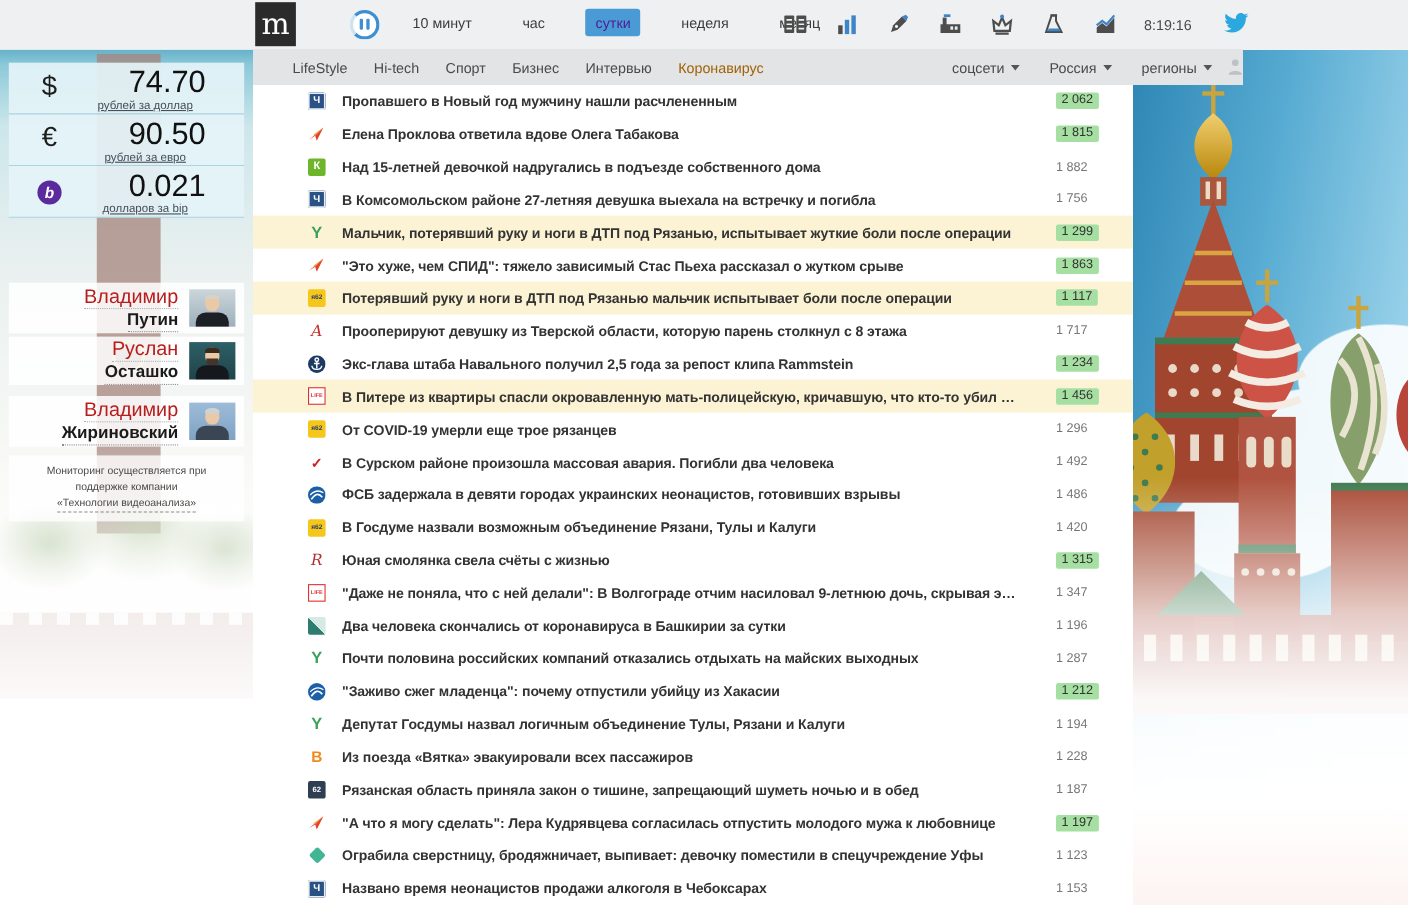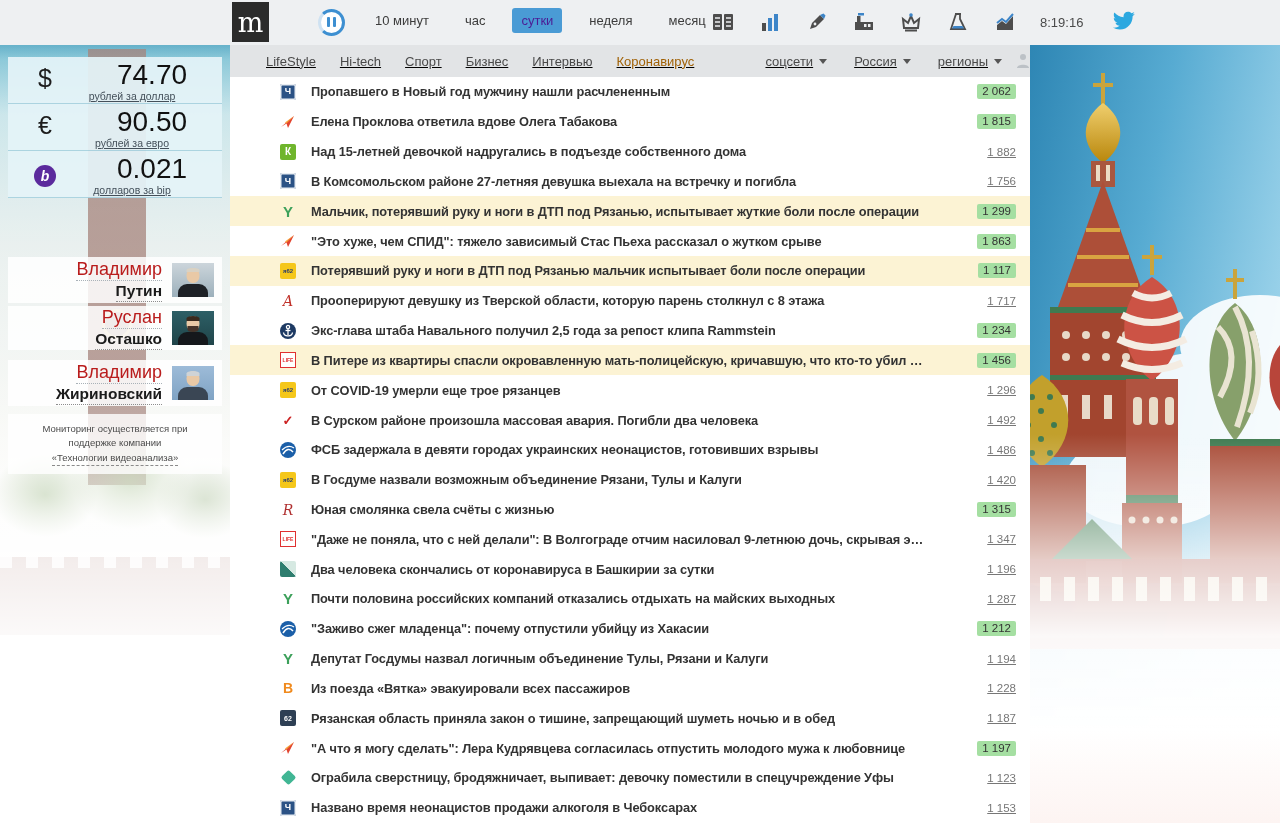--- a/index.html
+++ b/index.html
@@ -8,31 +8,31 @@
 
   
   .topbar { position:absolute; left:0; top:0; width:1280px; height:45px; background:#eef0f2; }
   .logo { position:absolute; left:232px; top:2px; width:37px; height:40px; background:#2b2b2b;
     color:#fff; font-family:"DejaVu Serif", serif; font-size:27px; display:flex;
     align-items:center; justify-content:center; }
   .pausebtn { position:absolute; left:318px; top:9px; width:27px; height:27px; border-radius:50%;
     background:#fff; border:3px solid #3d8fd1; border-left-color:#cfe2f2; }
   .pausebtn::before { content:""; position:absolute; left:6px; top:5px; width:3px; height:10px;
     background:#3d8fd1; border-radius:1px; box-shadow:6px 0 0 #3d8fd1; }
-  .filters { position:absolute; left:366px; top:8px; display:flex; gap:18px; align-items:center; }
+  .filters { position:absolute; left:366px; top:8px; display:flex; gap:28px; align-items:center; }
   .chip { font-size:13px; color:#3c3c3c; padding:5px 9px; border-radius:3px; white-space:nowrap; }
   .chip.sel { background:#4a9bd5; color:#4c1d95; }
   .toolbar { position:absolute; left:712px; top:11px; display:flex; gap:25px; align-items:center; }
   .tbi { width:22px; height:22px; display:flex; align-items:center; justify-content:center; }
   .clock { position:absolute; left:1040px; top:15px; font-size:13px; color:#4a4a4a; }
   .twitter { position:absolute; left:1110px; top:9px; width:27px; height:24px; }
 
   
-  .catbar { position:absolute; left:230px; top:45px; width:800px; height:32px; background:#e2e4e6;
-    display:flex; align-items:center;text-decoration:underline; }
+  .catbar { position:absolute; left:230px; top:45px; width:900px; height:32px; background:#e2e4e6;
+    display:flex; align-items:center; }
   .cat-items { margin-left:36px; display:flex; gap:24px; }
   .cat { font-size:13px; color:#4a4a4a; white-space:nowrap; }
   .cat.accent { color:#a16207; }
   .cat-dd { margin-left:auto; display:flex; gap:27px; margin-right:14px; align-items:center; }
   .dd { font-size:13px; color:#4a4a4a; display:flex; align-items:center; white-space:nowrap; }
   .dd .caret { width:0; height:0; border:4px solid transparent; border-top:5px solid #555;
     margin-left:6px; margin-top:4px; }
   .lamp { width:14px; height:16px; }
 
   
@@ -41,21 +41,21 @@
   .row.hl { background:#fcf3d4; }
   .src { width:18px; height:18px; margin-right:14px; flex:none; display:flex;
     align-items:center; justify-content:center; }
   .src-glyph { display:flex; align-items:center; justify-content:center; line-height:1; }
   .src-glyph.sq { width:16px; height:16px; border-radius:2px; font-weight:700; }
   .src-glyph.life { width:16px; height:16px; border:1.5px solid; font-size:5px; font-weight:700;
     background:#fff; align-items:center; justify-content:center; display:flex; letter-spacing:0; }
   .src-glyph.dmd { width:11px; height:11px; transform:rotate(45deg); border-radius:2px; }
   .title { flex:1; font-size:12.8px; font-weight:700; color:#333; white-space:nowrap;
     overflow:hidden; letter-spacing:-0.1px; }
-  .count { flex:none; min-width:56px; text-align:right; font-size:11.5px; color:#777;text-decoration:underline; }
+  .count { flex:none; min-width:56px; font-size:11.5px; color:#777; }
   .count .badge { display:inline-block; background:#a5dfa2; color:#333; padding:1px 5px 2px;
     border-radius:2px; }
 
   
   .rightphoto { position:absolute; left:1030px; top:45px; width:250px; height:778px; overflow:hidden; }
   .rp-fade { position:absolute; inset:0;
     background:linear-gradient(180deg, rgba(255,255,255,0) 0%, rgba(255,255,255,0) 50%,
       rgba(255,255,255,.72) 66%, rgba(255,255,255,.96) 76%, #fff 88%, #fdf4f2 100%); }
 
   

